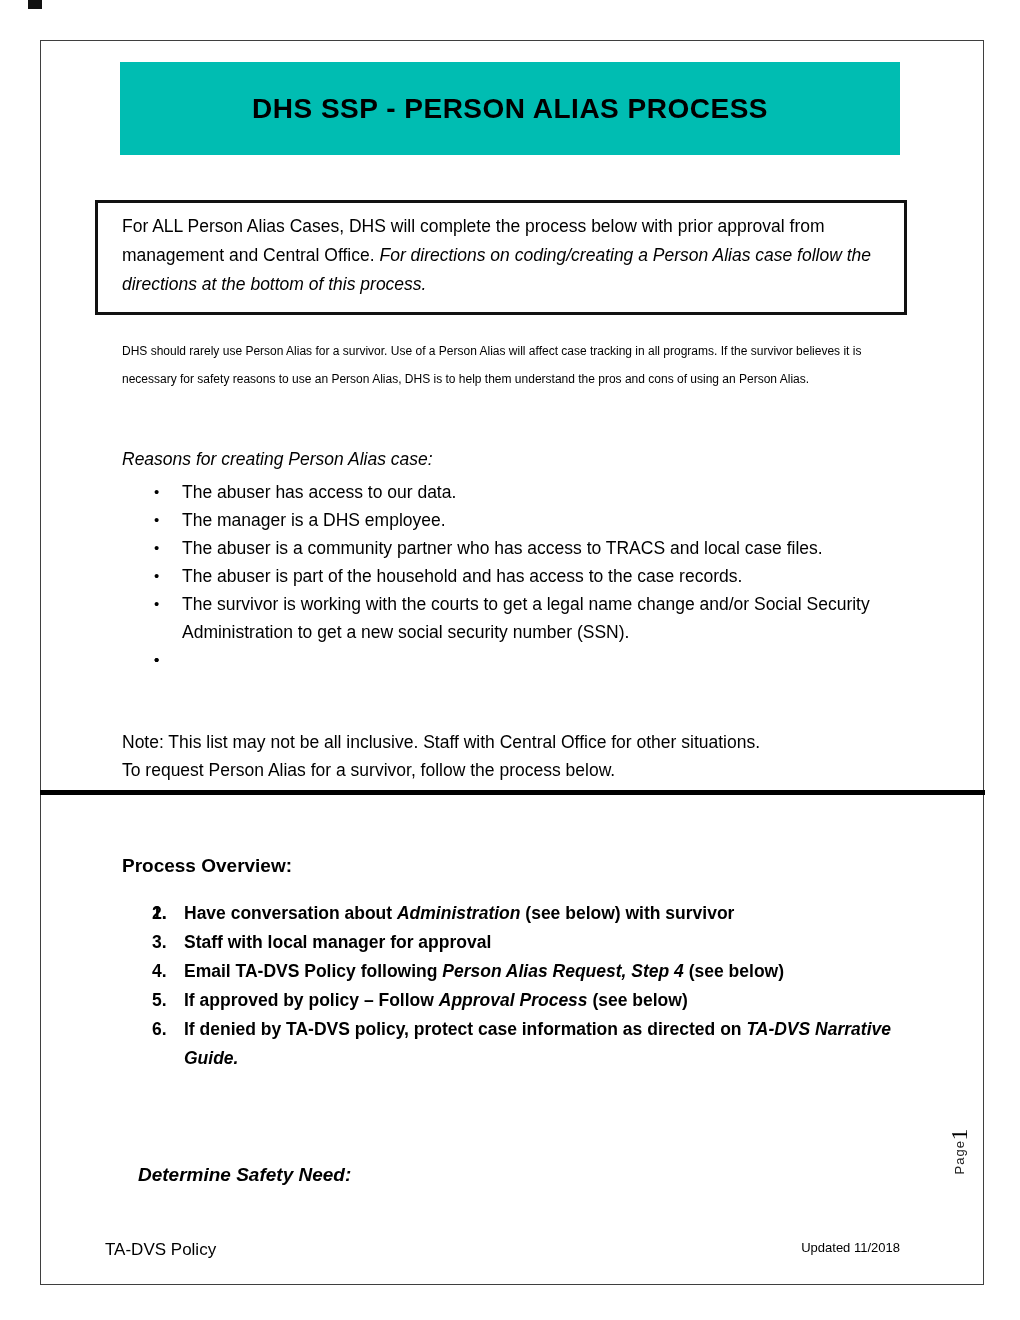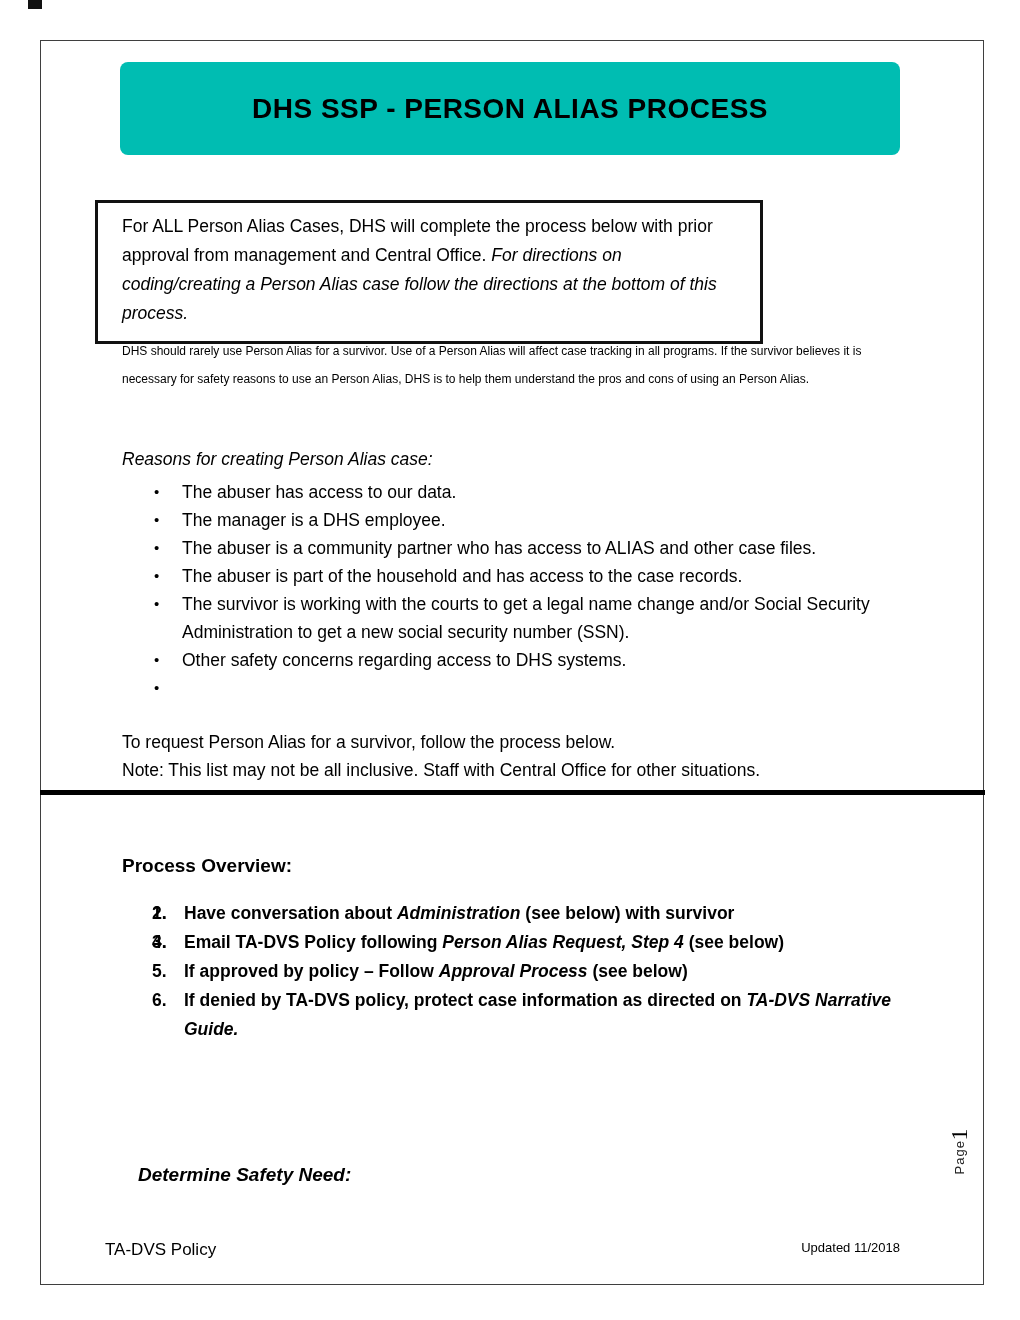--- a/index.html
+++ b/index.html
@@ -17,25 +17,24 @@
     width:944px; height:1245px;
     border:1px solid #3f3f3f;
     box-sizing:border-box;
   }
   .banner {
     position:absolute; left:120px; top:62px;
     width:780px; height:93px;
     display:flex; align-items:center; justify-content:center;
     font-size:28px; font-weight:700; letter-spacing:0.5px;
     color:#000;
-    border-radius:8px;
   }
   .notice {
     position:absolute; left:95px; top:200px;
-    width:668px; box-sizing:border-box;
+    width:812px; box-sizing:border-box;
     border:3px solid #111;
     padding:9px 24px 13px 24px;
     font-size:17.5px; line-height:29px;
   }
   .it { font-style:italic; }
   .intro {
     position:absolute; left:122px; top:337px;
     width:795px; margin:0;
     font-size:12px; line-height:28px;
   }
@@ -105,40 +104,40 @@
 
 <div class="notice"><span>For ALL Person Alias Cases, DHS will complete the process below with prior approval from management and Central Office.  </span><span class="it">For directions on coding/creating a Person Alias case follow the directions at the bottom of this process.</span></div>
 
 <p class="intro">DHS should rarely use Person Alias for a survivor.  Use of a Person Alias will affect case tracking in all programs.  If the survivor believes it is necessary for safety reasons to use an Person Alias, DHS is to help them understand the pros and cons of using an Person Alias.</p>
 
 <p class="reasons-h it">Reasons for creating Person Alias case:</p>
 
 <ul class="reasons">
   <li><span class="bul">•</span><span>The abuser has access to our data.</span></li>
   <li><span class="bul">•</span><span>The manager is a DHS employee.</span></li>
-  <li><span class="bul">•</span><span>The abuser is a community partner who has access to ALIAS and other case files.</span></li>
+  <li><span class="bul">•</span><span>The abuser is a community partner who has access to TRACS and local case files.</span></li>
   <li><span class="bul">•</span><span>The abuser is part of the household and has access to the case records.</span></li>
   <li><span class="bul">•</span><span>The survivor is working with the courts to get a legal name change and/or Social Security Administration to get a new social security number (SSN).</span></li>
-  <li><span class="bul">•</span><span>Other safety concerns regarding access to DHS systems.</span></li>
+  <li><span class="bul">•</span></li>
   <li><span class="bul">•</span></li>
 </ul>
 
 <div class="note">
+  <div>Note: This list may not be all inclusive. Staff with Central Office for other situations.</div>
   <div>To request Person Alias for a survivor, follow the process below.</div>
-  <div>Note: This list may not be all inclusive. Staff with Central Office for other situations.</div>
 </div>
 
 <div class="divider"></div>
 
 <h2 class="po">Process Overview:</h2>
 
 <ol class="steps">
   <li><span class="num">1.</span><span class="it"></span><span></span></li>
   <li><span class="num">2.</span><span>Have conversation about </span><span class="it">Administration</span><span> (see below) with survivor</span></li>
-  <li><span class="num">3.</span><span class="it"></span><span></span></li>
+  <li><span class="num">3.</span><span>Staff with local manager for approval</span><span class="it"></span><span></span></li>
   <li><span class="num">4.</span><span>Email TA-DVS Policy following </span><span class="it">Person Alias Request, Step 4</span><span> (see below)</span></li>
   <li><span class="num">5.</span><span>If approved by policy – Follow </span><span class="it">Approval Process</span><span> (see below)</span></li>
   <li><span class="num">6.</span><span>If denied by TA-DVS policy, protect case information as directed on </span><span class="it">TA-DVS Narrative Guide.</span><span></span></li>
 </ol>
 
 <h2 class="dsn"><span>Determine Safety Need:</span></h2>
 
 <div class="footer-left">TA-DVS Policy</div>
 <div class="footer-right">Updated 11/2018</div>
 

